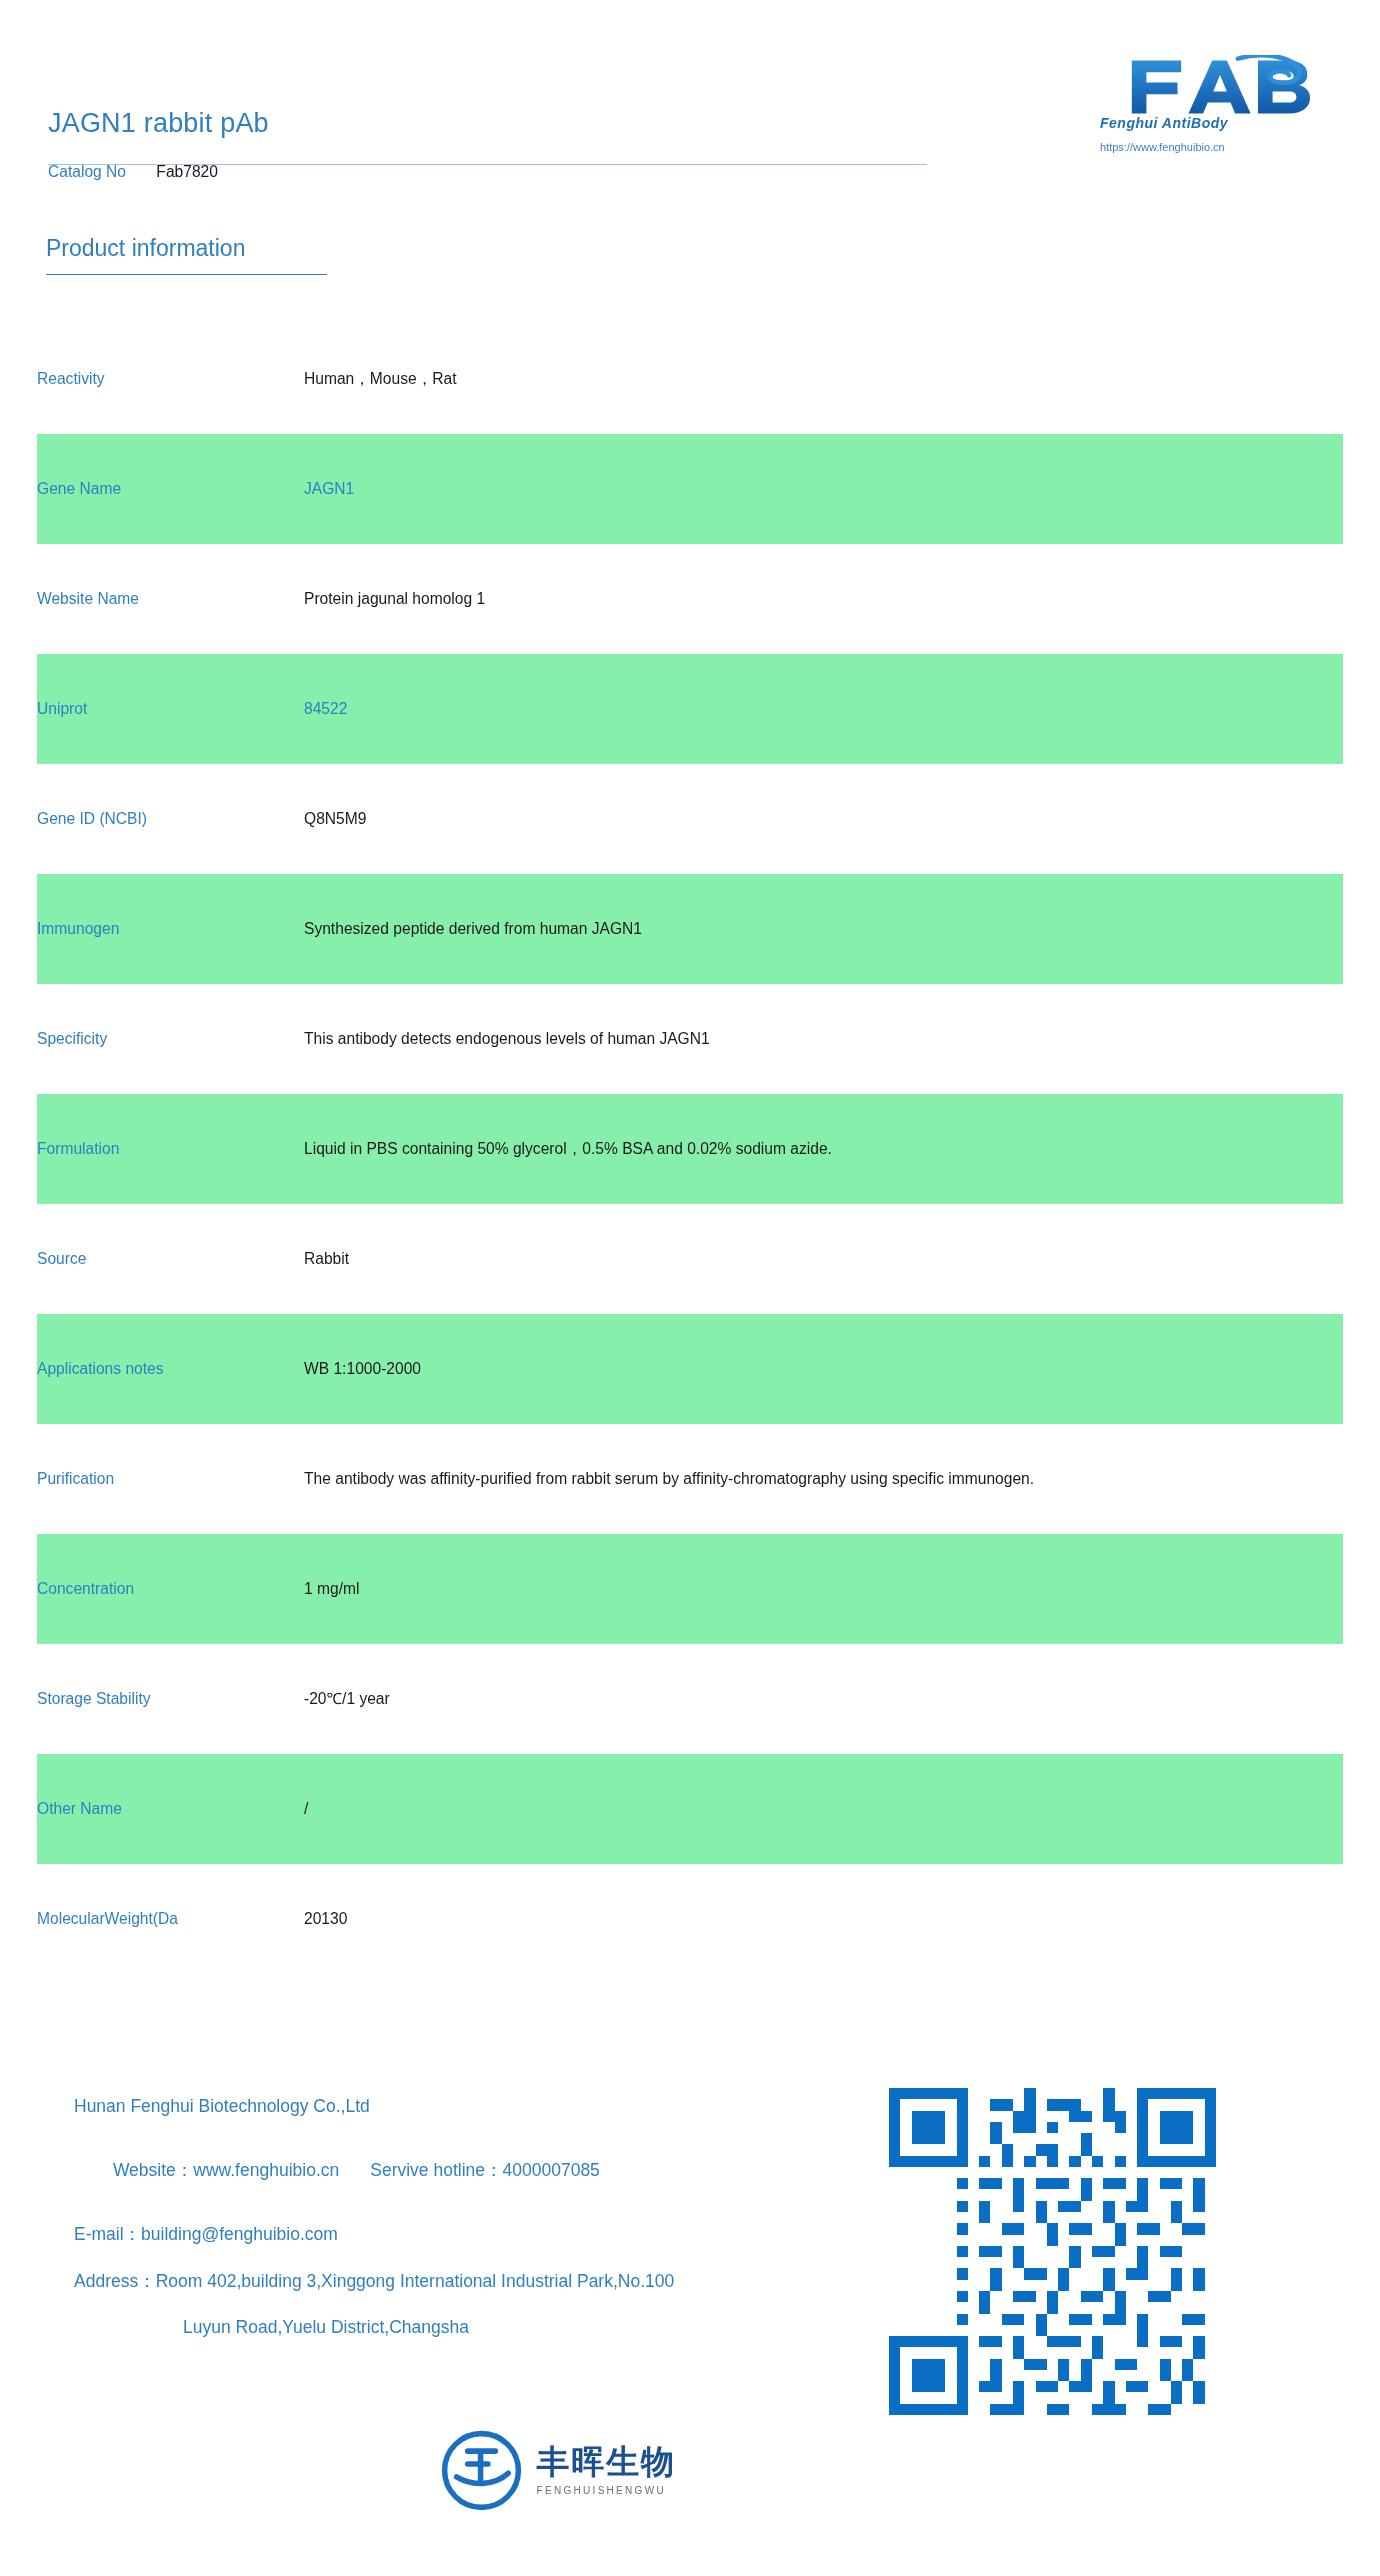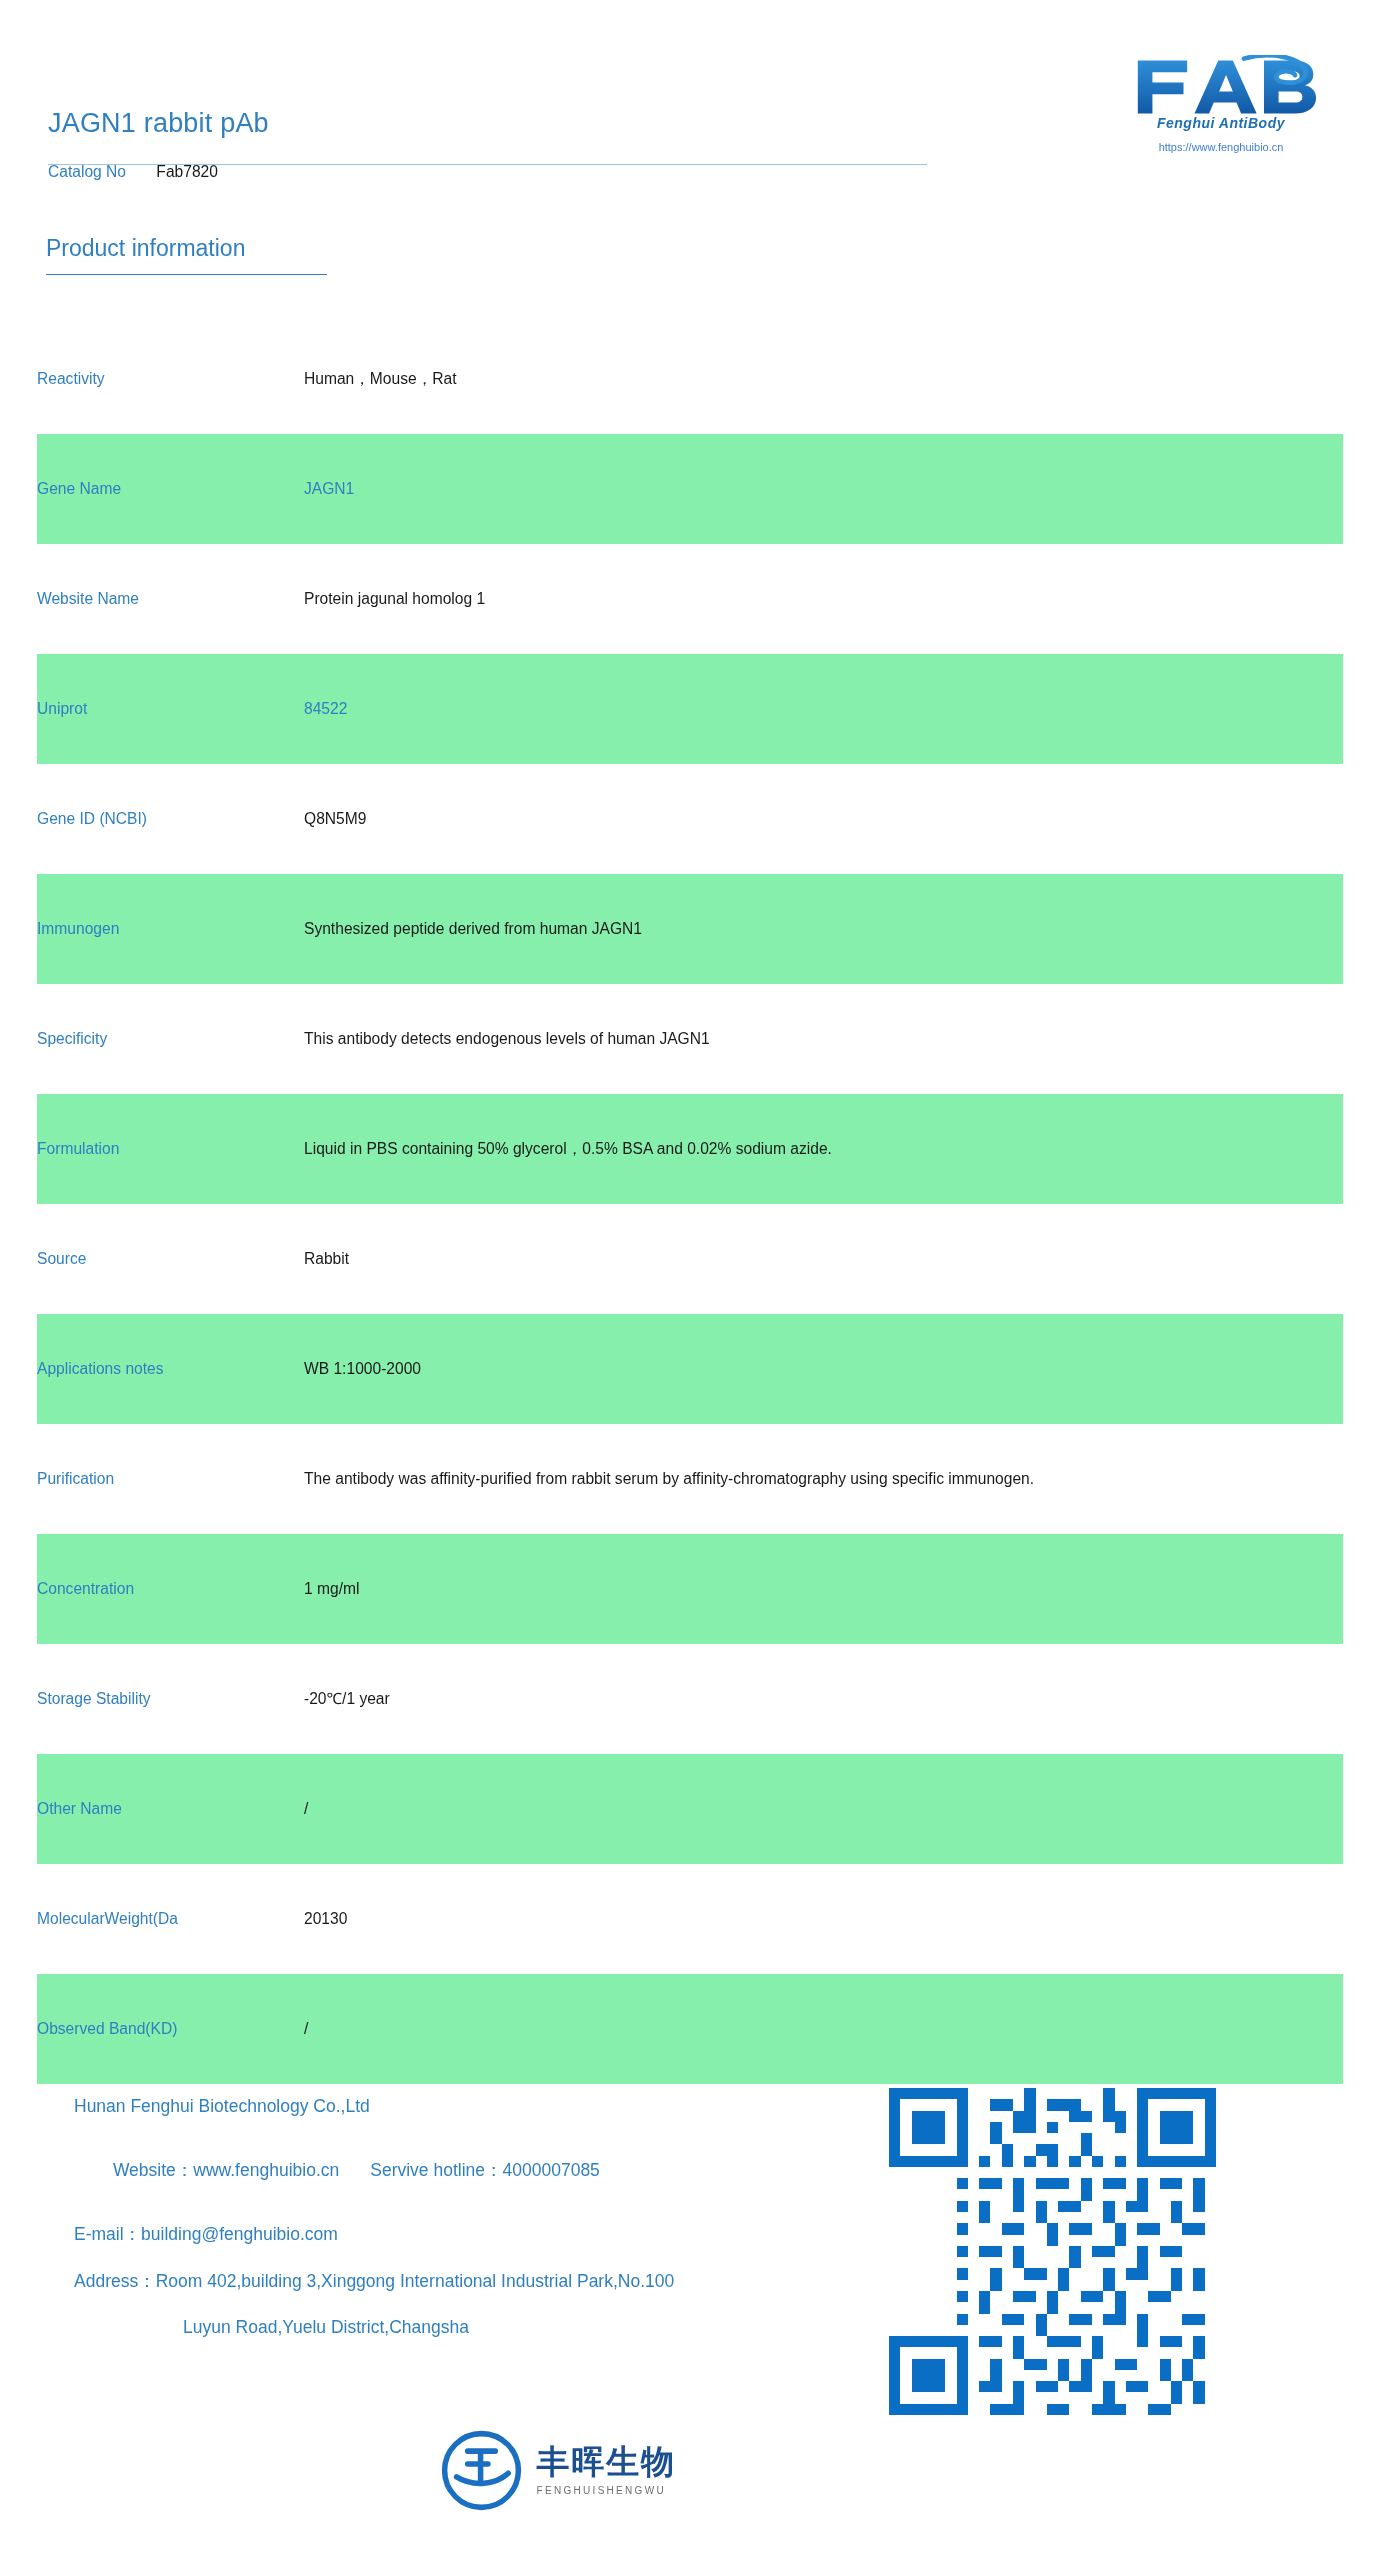--- a/index.html
+++ b/index.html
@@ -44,25 +44,25 @@
     position: absolute;
     left: 48px;
     top: 109px;
     width: 879px;
     height: 0.9px;
     background: #9dc3e6;
   }
 
   .logo-wrap {
     position: absolute;
-    right: 44px;
+    right: 50px;
     top: 0px;
     width: 230px;
     height: 115px;
-    text-align: center;
+    text-align: left;
   }
   .logo-fab {
     position: relative;
     height: 64px;
   }
   .logo-sub {
     font-size: 14px;
     color: #1f6fb2;
     font-weight: bold;
     font-style: italic;
@@ -306,24 +306,20 @@
         <td class="cell-label">Storage Stability</td>
         <td class="cell-value">-20℃/1 year</td>
       </tr>
       <tr class="shaded">
         <td class="cell-label">Other Name</td>
         <td class="cell-value">/</td>
       </tr>
       <tr>
         <td class="cell-label">MolecularWeight(Da</td>
         <td class="cell-value">20130</td>
-      </tr>
-      <tr class="shaded">
-        <td class="cell-label">Observed Band(KD)</td>
-        <td class="cell-value">/</td>
       </tr>
     </tbody>
   </table>
 
   <div class="footer">
     <div class="footer-lines">
       <div class="footer-line">Hunan Fenghui Biotechnology Co.,Ltd</div>
       <div class="footer-line">
         <span>Website：www.fenghuibio.cn</span><span class="gap"></span><span>Servive hotline：4000007085</span>
       </div>

